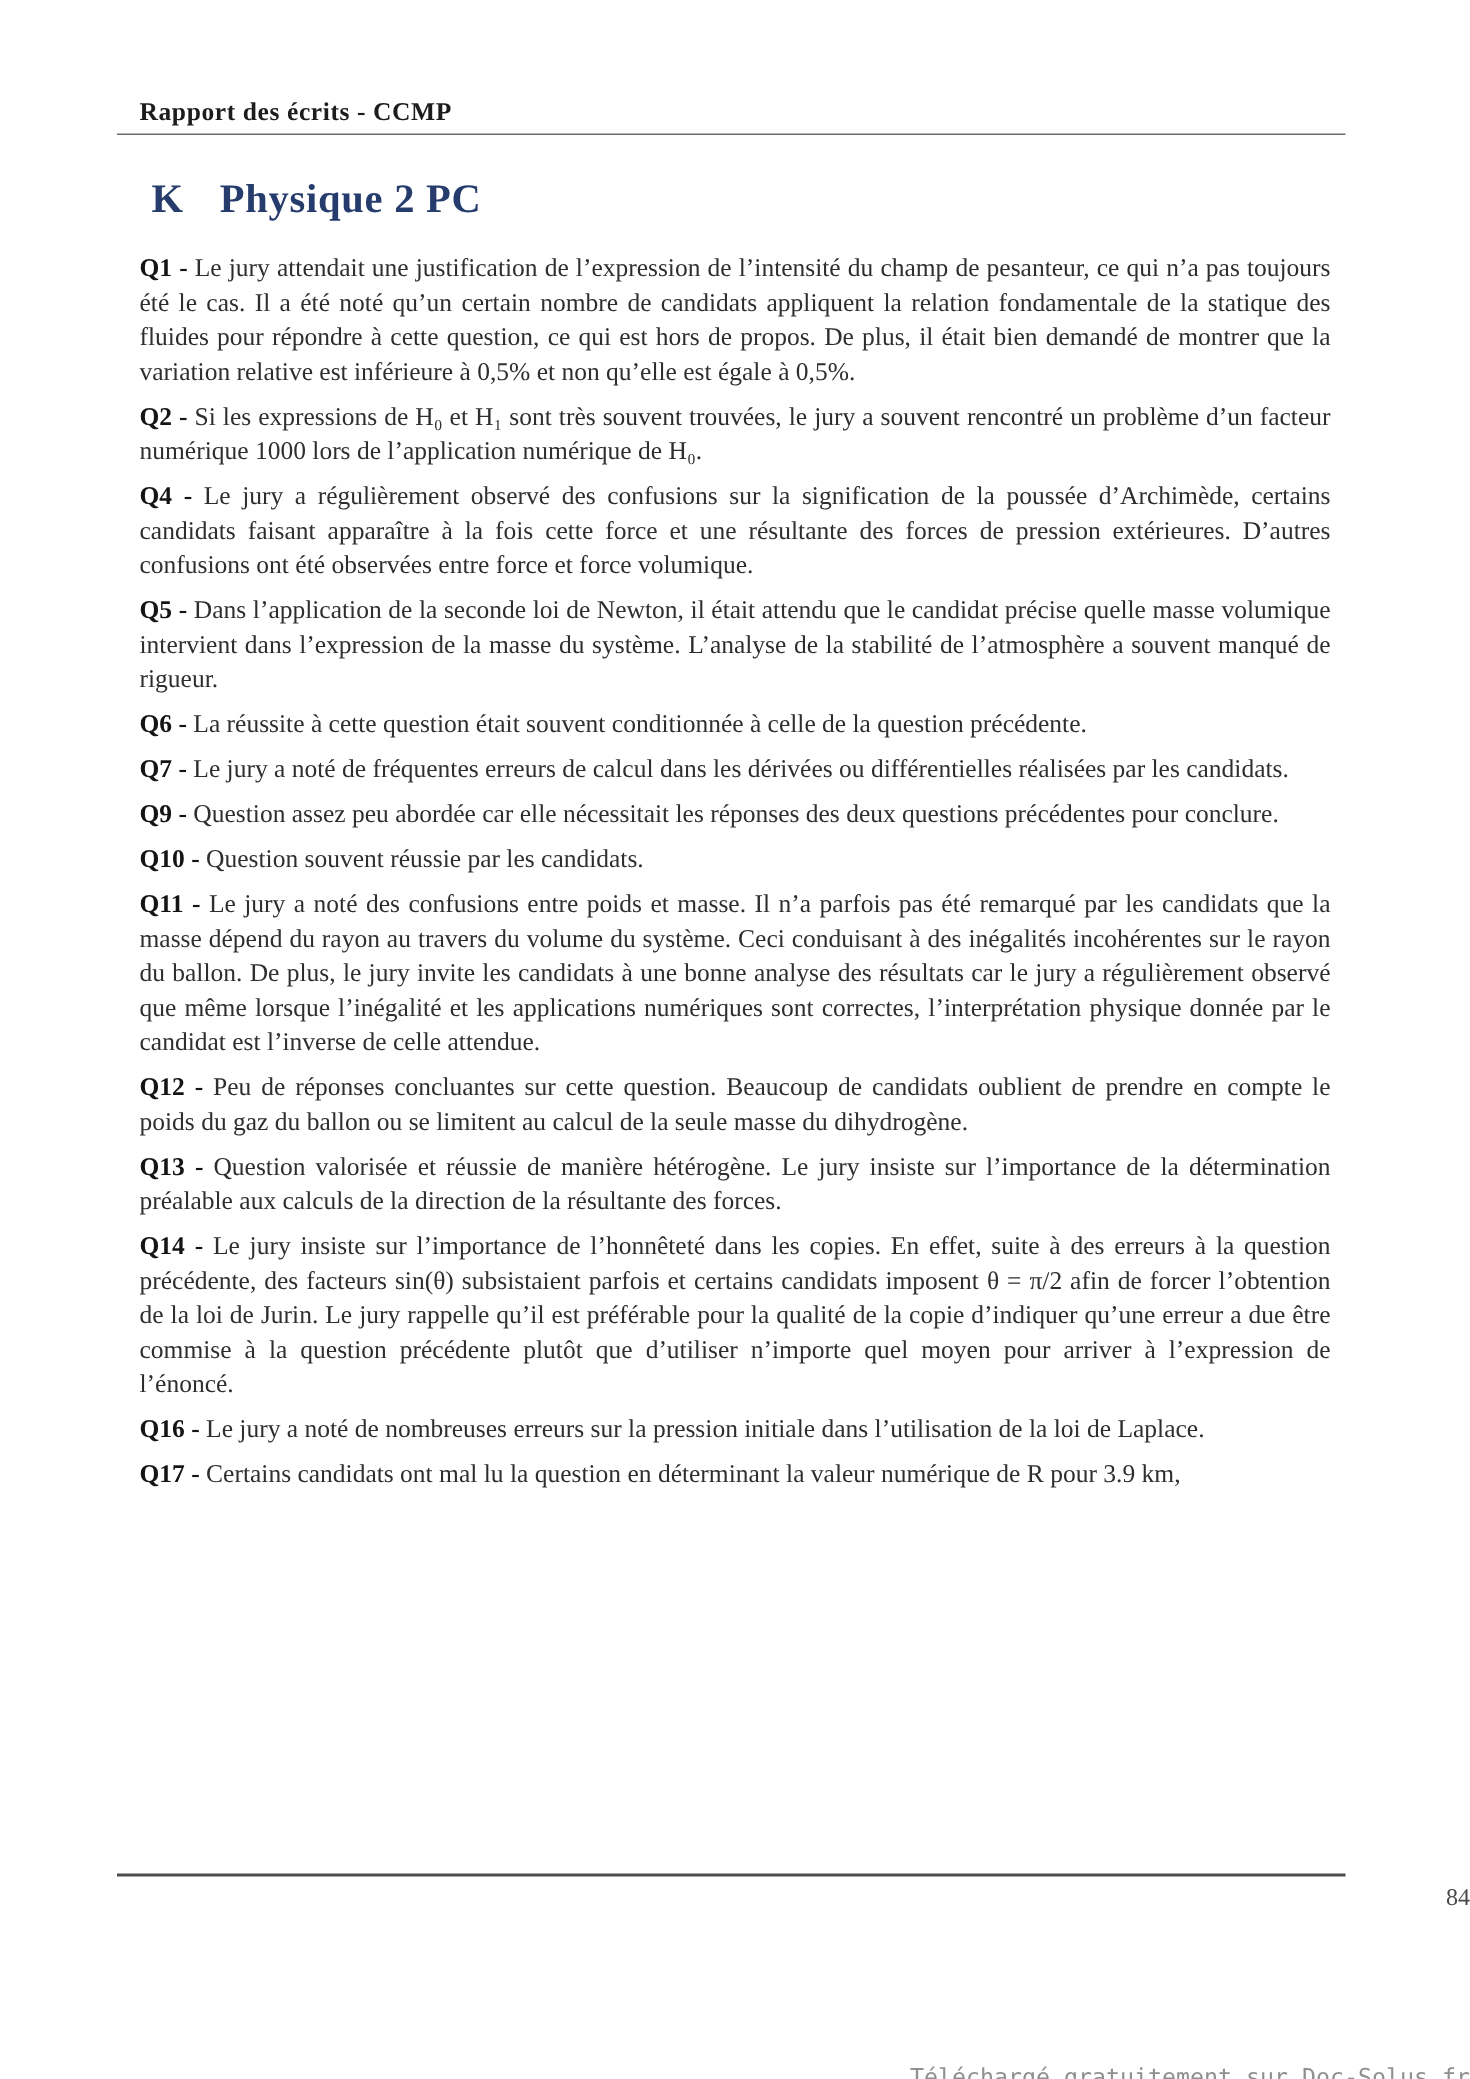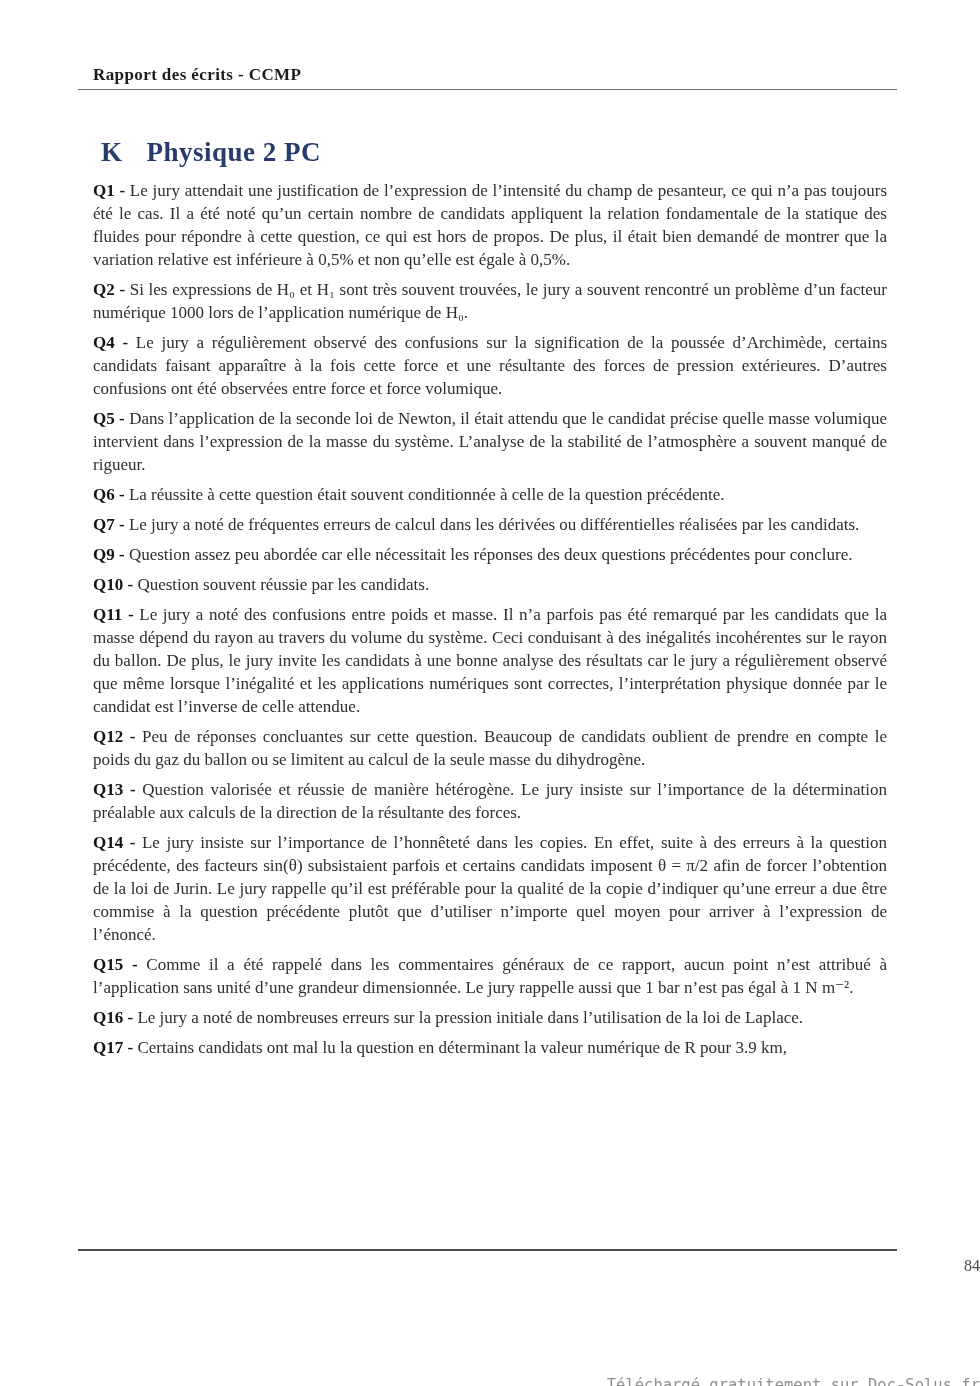--- a/index.html
+++ b/index.html
@@ -30,34 +30,34 @@
     position: absolute;
     left: 78px;
     top: 66px;
     width: 819px;
     height: 0;
     border-top: 1.4px solid #6d6d6d;
   }
   .section-heading {
     position: absolute;
     left: 101px;
-    top: 114px;
+    top: 94px;
     font-size: 27px;
     font-weight: bold;
     color: #263c6d;
     letter-spacing: 0.5px;
   }
   .section-number {
     display: inline-block;
     margin-right: 24px;
   }
   .body-text {
     position: absolute;
     left: 93px;
-    top: 156px;
+    top: 144px;
     width: 794px;
     font-size: 17px;
     line-height: 23px;
     text-align: justify;
   }
   .body-text p {
     margin: 0 0 7px 0;
   }
   .q-label {
     font-weight: bold;
@@ -109,21 +109,20 @@
     <p><b class="q-label">Q4 -</b> <span>Le jury a régulièrement observé des confusions sur la signification de la poussée d’Archimède, certains candidats faisant apparaître à la fois cette force et une résultante des forces de pression extérieures. D’autres confusions ont été observées entre force et force volumique.</span></p>
     <p><b class="q-label">Q5 -</b> <span>Dans l’application de la seconde loi de Newton, il était attendu que le candidat précise quelle masse volumique intervient dans l’expression de la masse du système. L’analyse de la stabilité de l’atmosphère a souvent manqué de rigueur.</span></p>
     <p><b class="q-label">Q6 -</b> <span>La réussite à cette question était souvent conditionnée à celle de la question précédente.</span></p>
     <p><b class="q-label">Q7 -</b> <span>Le jury a noté de fréquentes erreurs de calcul dans les dérivées ou différentielles réalisées par les candidats.</span></p>
     <p><b class="q-label">Q9 -</b> <span>Question assez peu abordée car elle nécessitait les réponses des deux questions précédentes pour conclure.</span></p>
     <p><b class="q-label">Q10 -</b> <span>Question souvent réussie par les candidats.</span></p>
     <p><b class="q-label">Q11 -</b> <span>Le jury a noté des confusions entre poids et masse. Il n’a parfois pas été remarqué par les candidats que la masse dépend du rayon au travers du volume du système. Ceci conduisant à des inégalités incohérentes sur le rayon du ballon. De plus, le jury invite les candidats à une bonne analyse des résultats car le jury a régulièrement observé que même lorsque l’inégalité et les applications numériques sont correctes, l’interprétation physique donnée par le candidat est l’inverse de celle attendue.</span></p>
     <p><b class="q-label">Q12 -</b> <span>Peu de réponses concluantes sur cette question. Beaucoup de candidats oublient de prendre en compte le poids du gaz du ballon ou se limitent au calcul de la seule masse du dihydrogène.</span></p>
     <p><b class="q-label">Q13 -</b> <span>Question valorisée et réussie de manière hétérogène. Le jury insiste sur l’importance de la détermination préalable aux calculs de la direction de la résultante des forces.</span></p>
     <p><b class="q-label">Q14 -</b> <span>Le jury insiste sur l’importance de l’honnêteté dans les copies. En effet, suite à des erreurs à la question précédente, des facteurs sin(θ) subsistaient parfois et certains candidats imposent θ = π/2 afin de forcer l’obtention de la loi de Jurin. Le jury rappelle qu’il est préférable pour la qualité de la copie d’indiquer qu’une erreur a due être commise à la question précédente plutôt que d’utiliser n’importe quel moyen pour arriver à l’expression de l’énoncé.</span></p>
-    <p><b class="q-label">Q15 -</b> <span>Comme il a été rappelé dans les commentaires généraux de ce rapport, aucun point n’est attribué à l’application sans unité d’une grandeur dimensionnée. Le jury rappelle aussi que 1 bar n’est pas égal à 1 N m⁻².</span></p>
     <p><b class="q-label">Q16 -</b> <span>Le jury a noté de nombreuses erreurs sur la pression initiale dans l’utilisation de la loi de Laplace.</span></p>
     <p><b class="q-label">Q17 -</b> <span>Certains candidats ont mal lu la question en déterminant la valeur numérique de R pour 3.9 km,</span></p>
   </div>
 
   <div class="footer-rule"></div>
   <div class="page-number">84</div>
   <div class="download-footer">Téléchargé gratuitement sur Doc-Solus.fr</div>
 
 </div>
 

